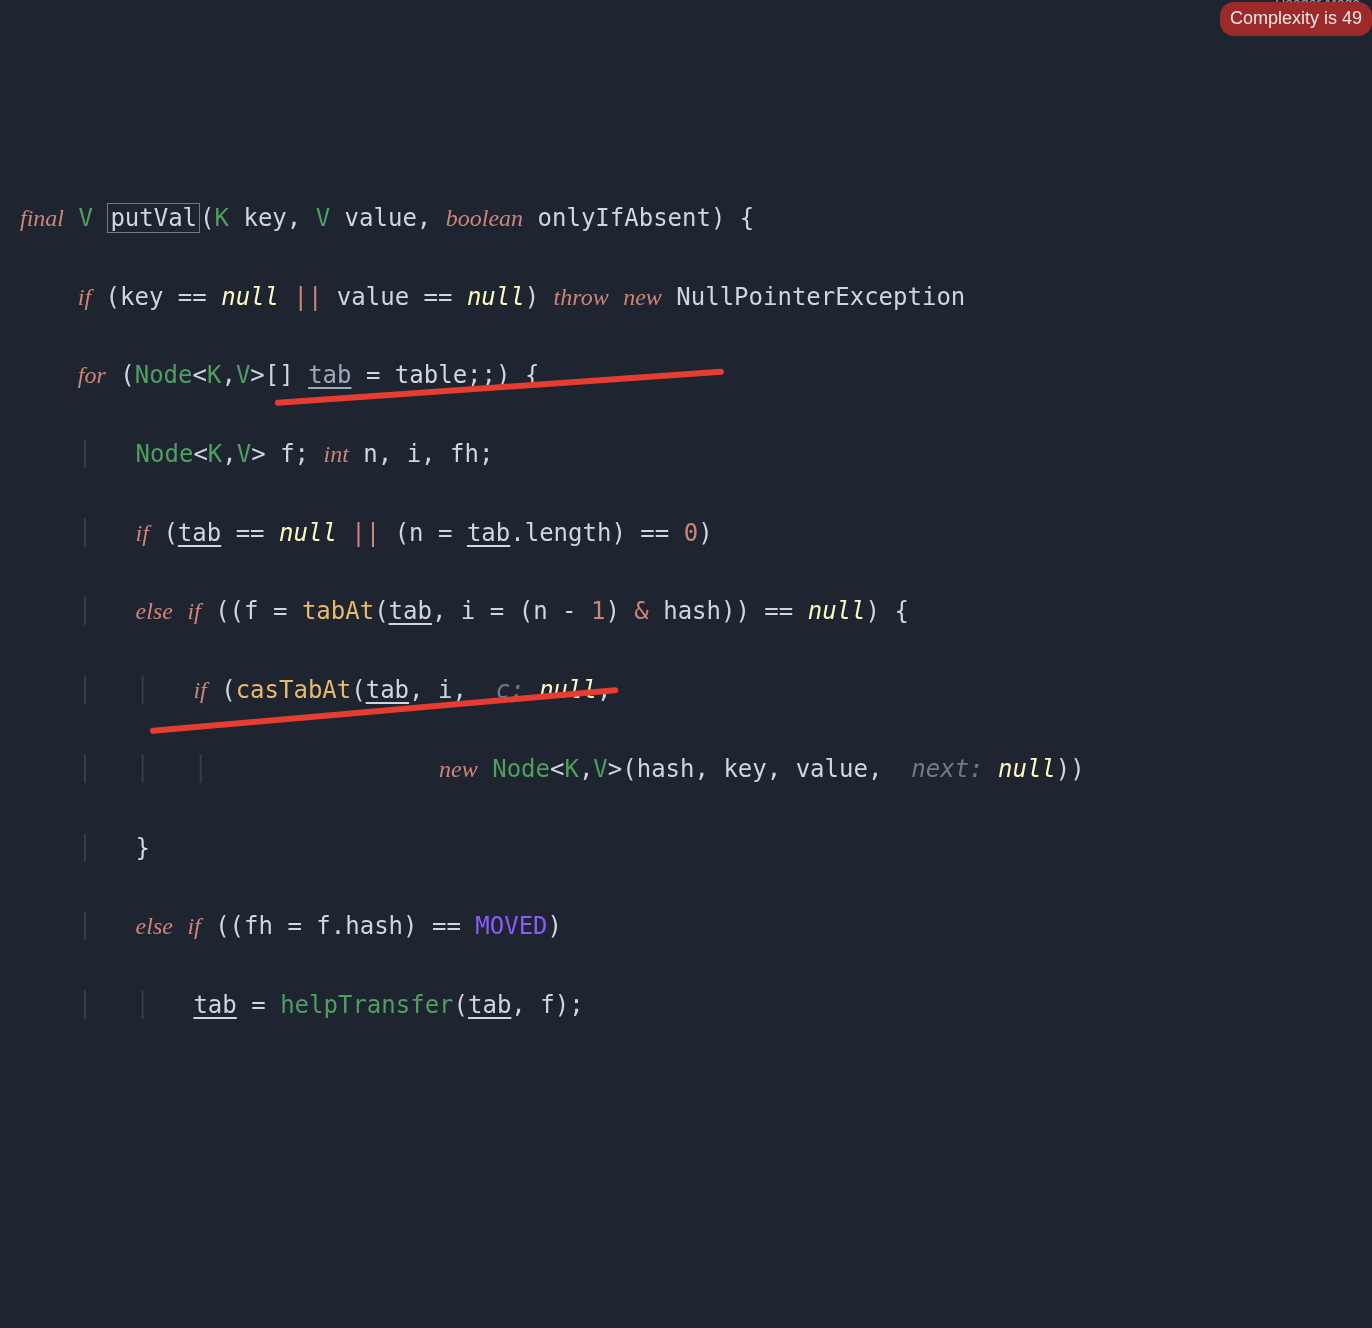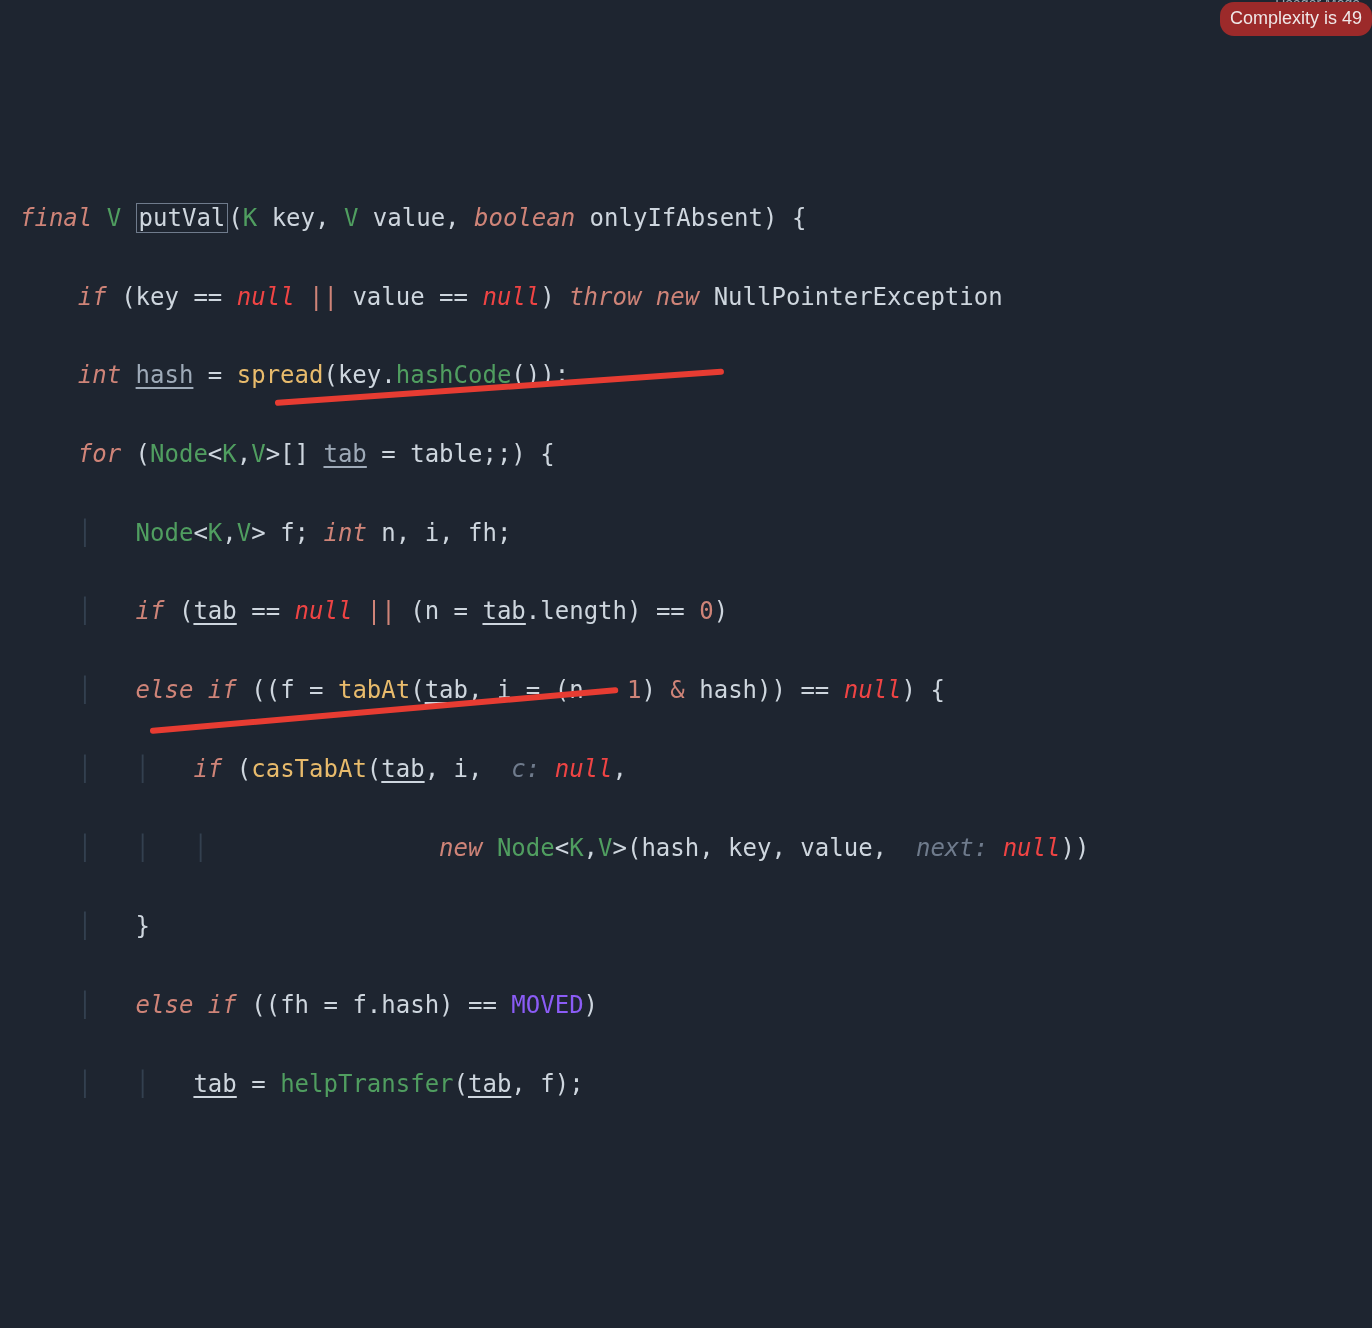--- a/index.html
+++ b/index.html
@@ -13,22 +13,22 @@
     overflow: hidden;
     width: 1372px;
     height: 1328px;
   }
   .editor {
     position: relative;
     padding: 2px 0 0 20px;
     white-space: pre;
   }
   .line { display: block; }
-  .kw-it { color: #cf8478; font-style: italic; }
-  .null-it { color: #ef4444; font-style: italic; }       
+  .kw-it { color: #cf8478; font-style: italic; font-family: Liberation Serif, serif; }
+  .null-it { color: #fef9c3; font-style: italic; }       
   .type { color: #509e60; }    
   .func { color: #509e60; }    
   .funcY { color: #e8bb6c; }   
   .ident { color: #ced6de; }
   .id-u { color: #ced6de; text-decoration: underline; text-underline-offset: 4px; }
   .num { color: #cf8478; }
   .str-const { color: #8b5cf6; }
   .op { color: #ced6de; }
   .punct { color: #ced6de; }
   .pipe { color: #cf8478; }
@@ -74,21 +74,20 @@
 </head>
 <body>
 
 <div class="editor">
 
 <div class="reader-label">Reader Mode</div>
 <div class="badge">Complexity is 49</div>
 
 <span class="line"><span class="kw-it">final</span> <span class="type">V</span> <span class="ident boxed">putVal</span><span class="punct">(</span><span class="type">K</span> <span class="ident">key</span><span class="punct">,</span> <span class="type">V</span> <span class="ident">value</span><span class="punct">,</span> <span class="kw-it">boolean</span> <span class="ident">onlyIfAbsent</span><span class="punct">) {</span></span>
 <span class="line">    <span class="kw-it">if</span> <span class="punct">(</span><span class="ident">key</span> <span class="op">==</span> <span class="null-it">null</span> <span class="pipe">||</span> <span class="ident">value</span> <span class="op">==</span> <span class="null-it">null</span><span class="punct">)</span> <span class="kw-it">throw</span> <span class="kw-it">new</span> <span class="ident">NullPointerException</span></span>
-<span class="line">    <span class="kw-it">int</span> <span class="decl">hash</span> <span class="op">=</span> <span class="funcY">spread</span><span class="punct">(</span><span class="ident">key</span><span class="punct">.</span><span class="func">hashCode</span><span class="punct">());</span></span>
 <span class="line">    <span class="kw-it">for</span> <span class="punct">(</span><span class="type">Node</span><span class="punct">&lt;</span><span class="type">K</span><span class="punct">,</span><span class="type">V</span><span class="punct">&gt;[] </span><span class="decl">tab</span> <span class="op">=</span> <span class="ident">table</span><span class="punct">;;) {</span></span>
 <span class="line">    <span class="guide">│</span>   <span class="type">Node</span><span class="punct">&lt;</span><span class="type">K</span><span class="punct">,</span><span class="type">V</span><span class="punct">&gt; </span><span class="ident">f</span><span class="punct">;</span> <span class="kw-it">int</span> <span class="ident">n</span><span class="punct">,</span> <span class="ident">i</span><span class="punct">,</span> <span class="ident">fh</span><span class="punct">;</span></span>
 <span class="line">    <span class="guide">│</span>   <span class="kw-it">if</span> <span class="punct">(</span><span class="id-u">tab</span> <span class="op">==</span> <span class="null-it">null</span> <span class="pipe">||</span> <span class="punct">(</span><span class="ident">n</span> <span class="op">=</span> <span class="id-u">tab</span><span class="punct">.</span><span class="ident">length</span><span class="punct">)</span> <span class="op">==</span> <span class="num">0</span><span class="punct">)</span></span>
 <span class="line">    <span class="guide">│</span>   <span class="kw-it">else</span> <span class="kw-it">if</span> <span class="punct">((</span><span class="ident">f</span> <span class="op">=</span> <span class="funcY">tabAt</span><span class="punct">(</span><span class="id-u">tab</span><span class="punct">,</span> <span class="ident">i</span> <span class="op">=</span> <span class="punct">(</span><span class="ident">n</span> <span class="op">-</span> <span class="num">1</span><span class="punct">)</span> <span class="amp">&amp;</span> <span class="ident">hash</span><span class="punct">))</span> <span class="op">==</span> <span class="null-it">null</span><span class="punct">) {</span></span>
 <span class="line">    <span class="guide">│</span>   <span class="guide">│</span>   <span class="kw-it">if</span> <span class="punct">(</span><span class="funcY">casTabAt</span><span class="punct">(</span><span class="id-u">tab</span><span class="punct">,</span> <span class="ident">i</span><span class="punct">,</span>  <span class="param-hint">c:</span> <span class="null-it">null</span><span class="punct">,</span></span>
 <span class="line">    <span class="guide">│</span>   <span class="guide">│</span>   <span class="guide">│</span>                <span class="kw-it">new</span> <span class="type">Node</span><span class="punct">&lt;</span><span class="type">K</span><span class="punct">,</span><span class="type">V</span><span class="punct">&gt;(</span><span class="ident">hash</span><span class="punct">,</span> <span class="ident">key</span><span class="punct">,</span> <span class="ident">value</span><span class="punct">,</span>  <span class="param-hint">next:</span> <span class="null-it">null</span><span class="punct">))</span></span>
 <span class="line">    <span class="guide">│</span>   <span class="punct">}</span></span>
 <span class="line">    <span class="guide">│</span>   <span class="kw-it">else</span> <span class="kw-it">if</span> <span class="punct">((</span><span class="ident">fh</span> <span class="op">=</span> <span class="ident">f</span><span class="punct">.</span><span class="ident">hash</span><span class="punct">)</span> <span class="op">==</span> <span class="str-const">MOVED</span><span class="punct">)</span></span>
 <span class="line">    <span class="guide">│</span>   <span class="guide">│</span>   <span class="id-u">tab</span> <span class="op">=</span> <span class="func">helpTransfer</span><span class="punct">(</span><span class="id-u">tab</span><span class="punct">,</span> <span class="ident">f</span><span class="punct">);</span></span>
 

